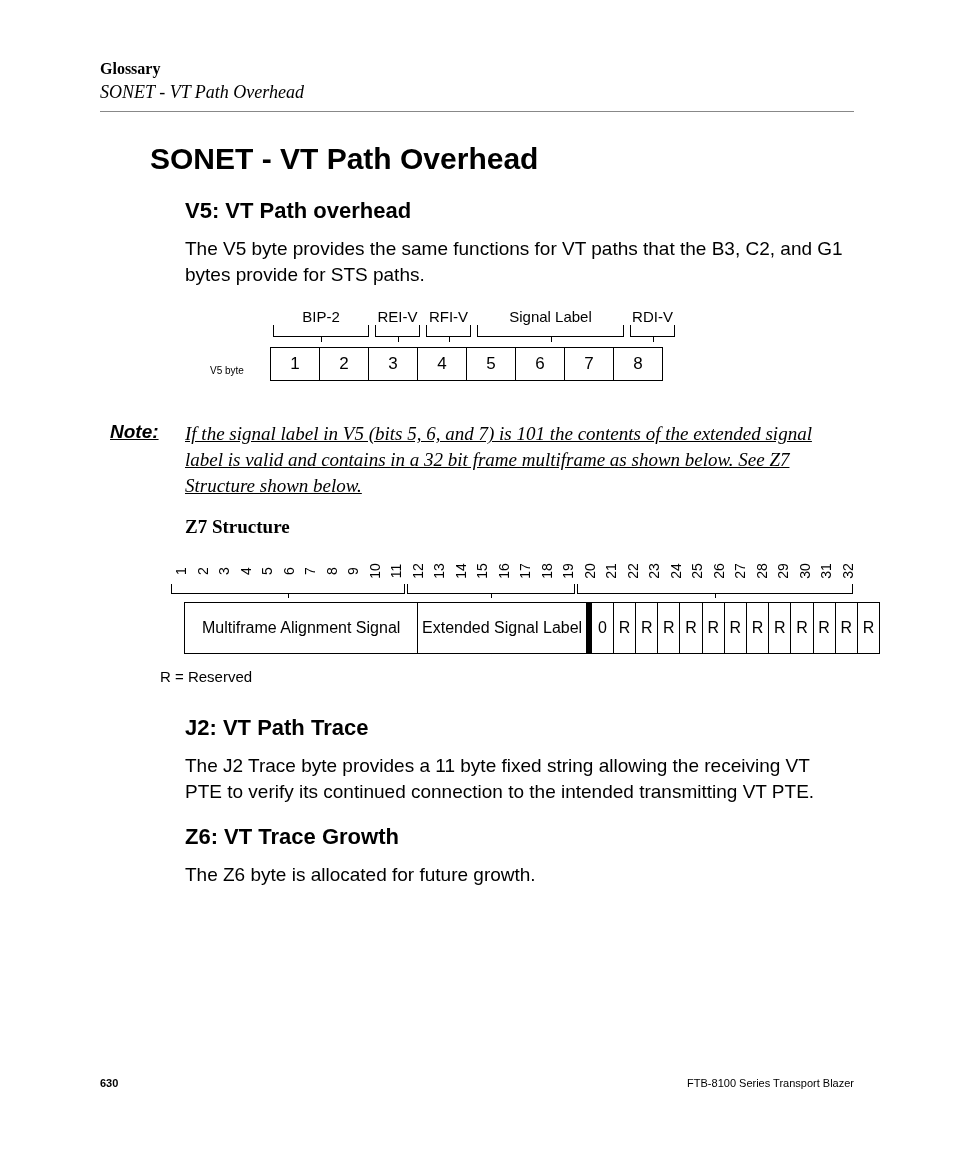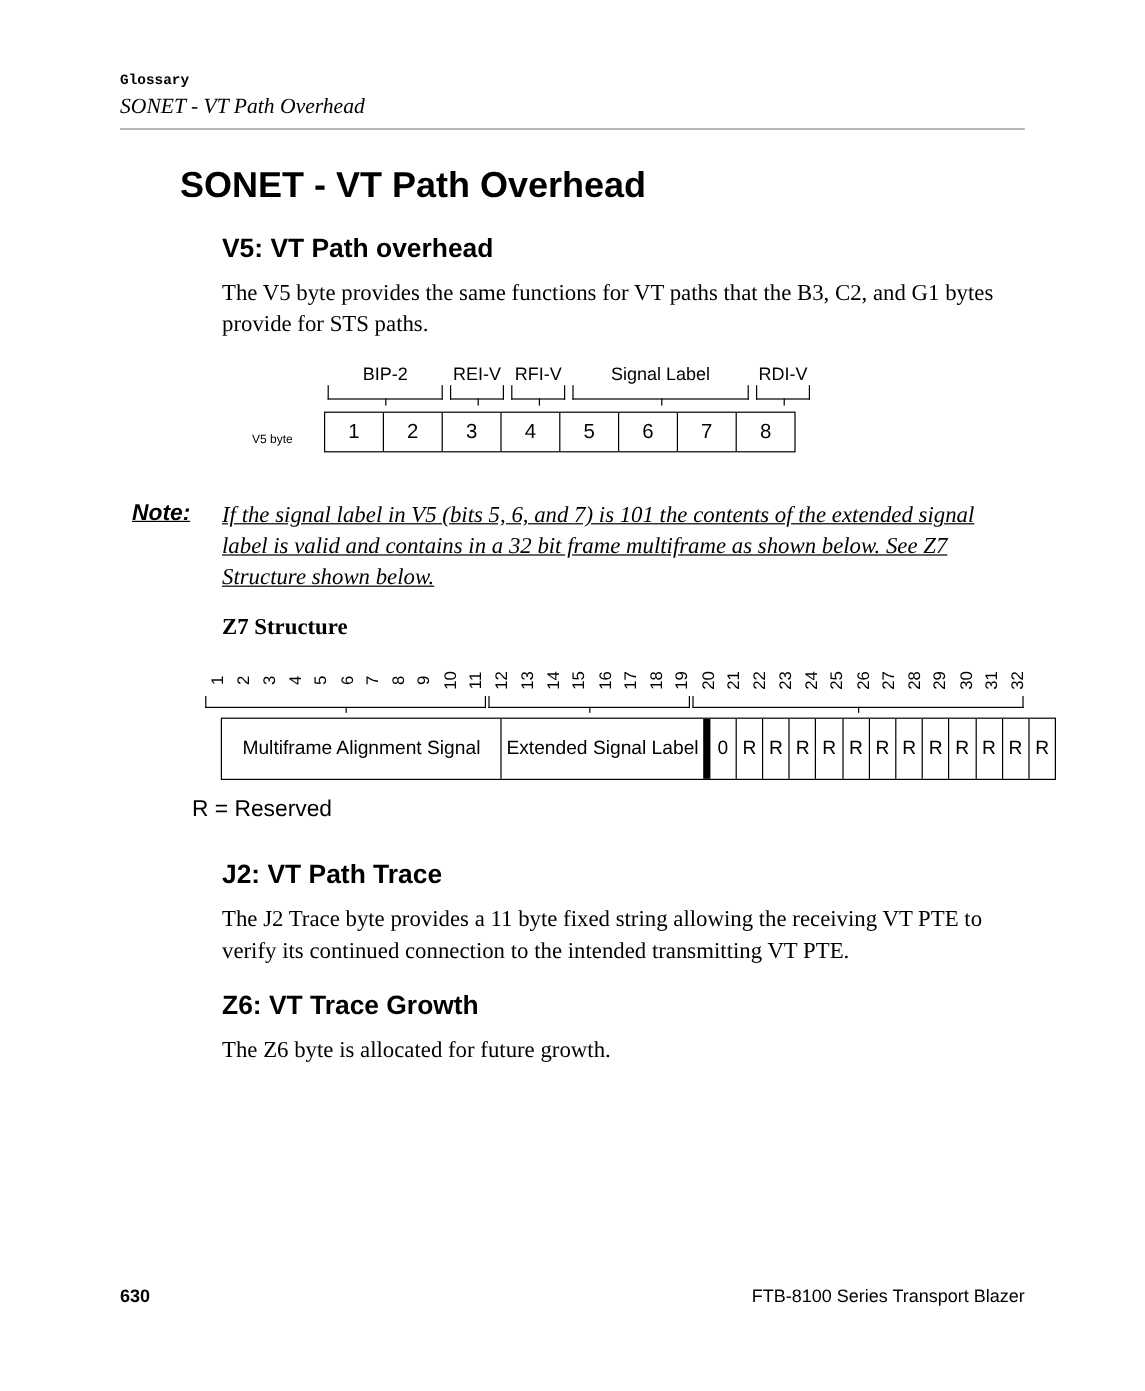--- a/index.html
+++ b/index.html
@@ -16,23 +16,23 @@
     position: relative;
     width: 954px;
     height: 1159px;
     box-sizing: border-box;
     padding: 60px 100px 50px 100px;
   }
   .running-head {
     margin-bottom: 8px;
   }
   .glossary {
-    font-family: Liberation Mono, monospace;
-    font-weight: 700;
-    font-size: 12px;
+    font-family: Liberation Serif, serif;
+    font-weight: 700;
+    font-size: 16px;
   }
   .subhead {
     font-family: Georgia, serif;
     font-style: italic;
     font-size: 18px;
     margin-top: 4px;
     margin-bottom: 8px;
   }
   .rule {
     border: none;
@@ -45,21 +45,21 @@
     font-size: 30px;
     margin: 10px 0 22px 50px;
   }
   .h2 {
     font-family: Verdana, Geneva, sans-serif;
     font-weight: 700;
     font-size: 22px;
     margin: 20px 0 12px 85px;
   }
   .body {
-    font-family: Liberation Serif, serif;
+    font-family: Liberation Sans, sans-serif;
     font-size: 19px;
     line-height: 1.35;
     margin: 0 0 16px 85px;
     max-width: 660px;
   }
   .note-row {
     display: flex;
     margin: 40px 0 18px 10px;
     max-width: 770px;
     text-decoration: underline;
@@ -85,21 +85,21 @@
     margin: 10px 0 20px 85px;
   }
   .footer {
     position: absolute;
     left: 100px;
     right: 100px;
     bottom: 70px;
     display: flex;
     justify-content: space-between;
     font-family: Verdana, Geneva, sans-serif;
-    font-size: 15px;
+    font-size: 11px;
   }
   .footer .pnum { font-weight: 700; }
 
   
   .v5-diagram {
     margin: 10px 0 0 110px;
     font-family: Arial, Helvetica, sans-serif;
     font-size: 15px;
   }
   .v5-labels {
@@ -242,21 +242,21 @@
     width: 21.5px;
     border-right: 1px solid #000;
     display: flex;
     align-items: center;
     justify-content: center;
   }
   .z7-small:last-child { border-right: none; }
   .z7-reserved {
     margin: 14px 0 30px 60px;
     font-family: Arial, Helvetica, sans-serif;
-    font-size: 19px;
+    font-size: 15px;
   }
 </style>
 </head>
 <body>
 
 <div class="page">
 
   <div class="running-head">
     <div class="glossary">Glossary</div>
     <div class="subhead">SONET - VT Path Overhead</div>

